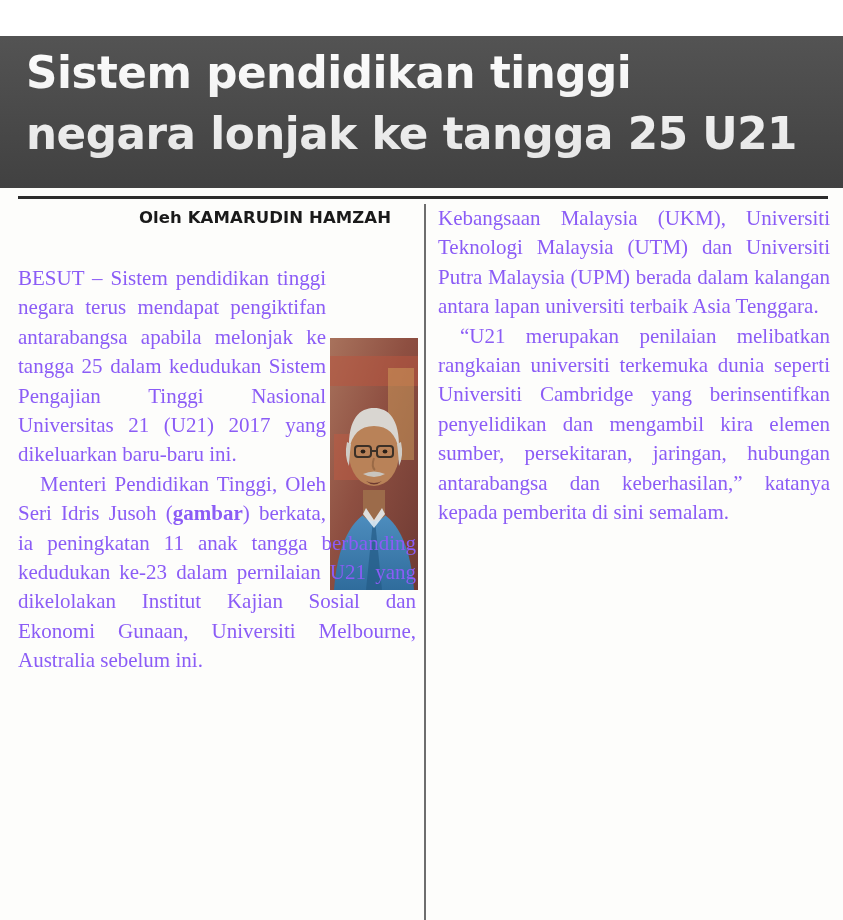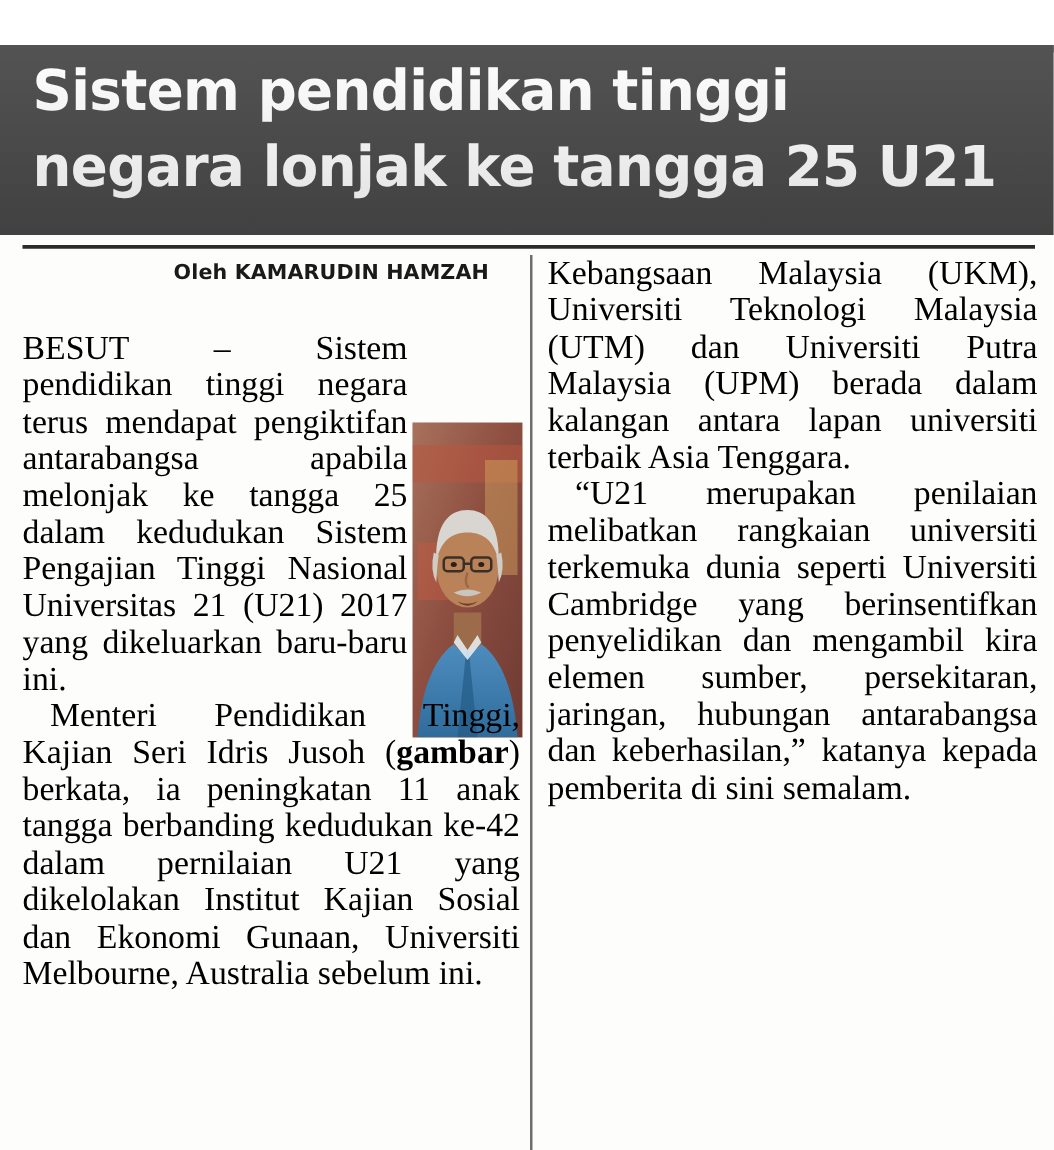--- a/index.html
+++ b/index.html
@@ -70,23 +70,23 @@
     font-size: 16.5px;
     color: #1a1a1a;
     letter-spacing: 0.1px;
   }
 
   
   .col {
     position: absolute;
     top: 0;
     text-align: justify;
-    font-size: 27px;
+    font-size: 21px;
     line-height: 29.4px;
-    color: #000000;
+    color: #8b5cf6;
     hyphens: manual;
   }
   .col p { margin: 0; }
   .col p + p { text-indent: 22px; }
 
   #col-left {
     left: 18px; top: 228px;
     width: 398px;
   }
   #col-right {
@@ -194,21 +194,21 @@
 
       <path d="M33 176 L44 190 L55 176 L52 170 L44 182 L36 170 Z" fill="#eaf2f8" opacity="0.85"></path>
     </svg>
   </div>
 
   <div class="col" id="col-left">
     <p>
       <span class="wrap-shape"></span>
       <span class="lead">BESUT</span><span> – Sistem pendidikan tinggi negara terus mendapat pengiktifan antara­bangsa apabila melon­jak ke tangga 25 dalam kedudukan Sistem Peng­ajian Tinggi Nasional Universitas 21 (U21) 2017 yang dikeluarkan baru-baru ini.</span>
     </p>
-    <p><span>Menteri Pendidikan Tinggi, Kajian Seri Idris Jusoh (</span><span class="emph">gambar</span><span>) berkata, ia peningkatan 11 anak tangga berbanding kedudukan ke-42 dalam pernilaian U21 yang dikelolakan Insti­tut Kajian Sosial dan Ekonomi Gunaan, Universiti Melbourne, Australia sebelum ini.</span></p>
+    <p><span>Menteri Pendidikan Tinggi, Oleh Seri Idris Jusoh (</span><span class="emph">gambar</span><span>) berkata, ia peningkatan 11 anak tangga berbanding kedudukan ke-23 dalam pernilaian U21 yang dikelolakan Insti­tut Kajian Sosial dan Ekonomi Gunaan, Universiti Melbourne, Australia sebelum ini.</span></p>
   </div>
 
   <div class="col" id="col-right">
     <p>Kebangsaan Malaysia (UKM), Universiti Teknologi Malaysia (UTM) dan Universiti Putra Malaysia (UPM) berada dalam kalangan antara lapan universiti terbaik Asia Tenggara.</p>
     <p>“U21 merupakan penilaian melibatkan rangkaian univer­siti terkemuka dunia seperti Universiti Cam­bridge yang berinsen­tifkan penyelidikan dan mengambil kira elemen sumber, persekitaran, jaringan, hubun­gan antarabangsa dan keber­hasilan,” katanya kepada pem­berita di sini semalam.</p>
   </div>
 
 </div>
 
 </body></html>

